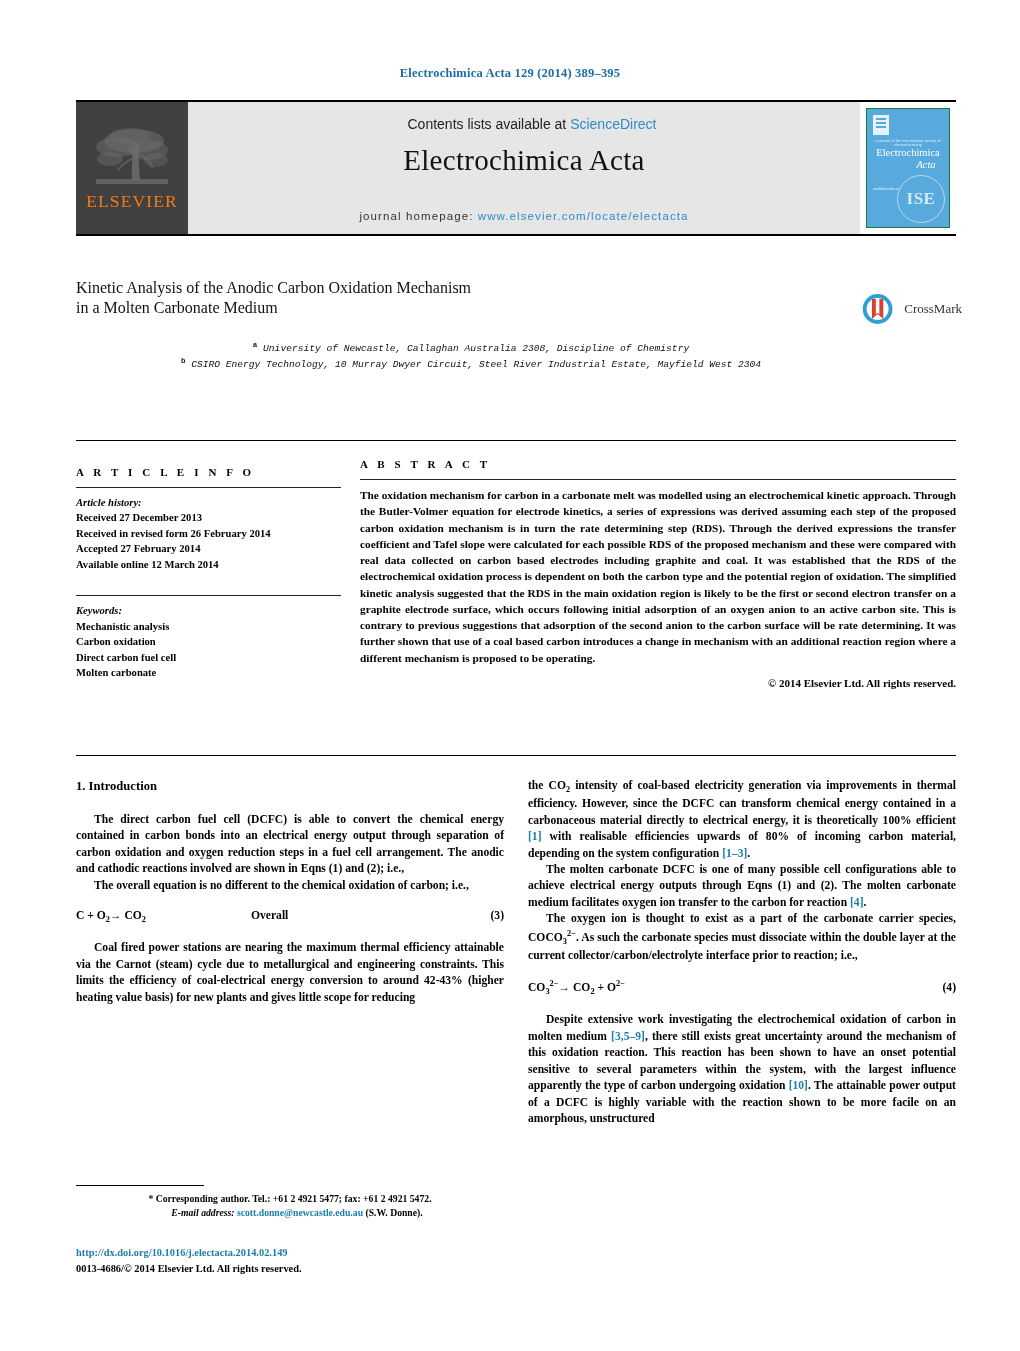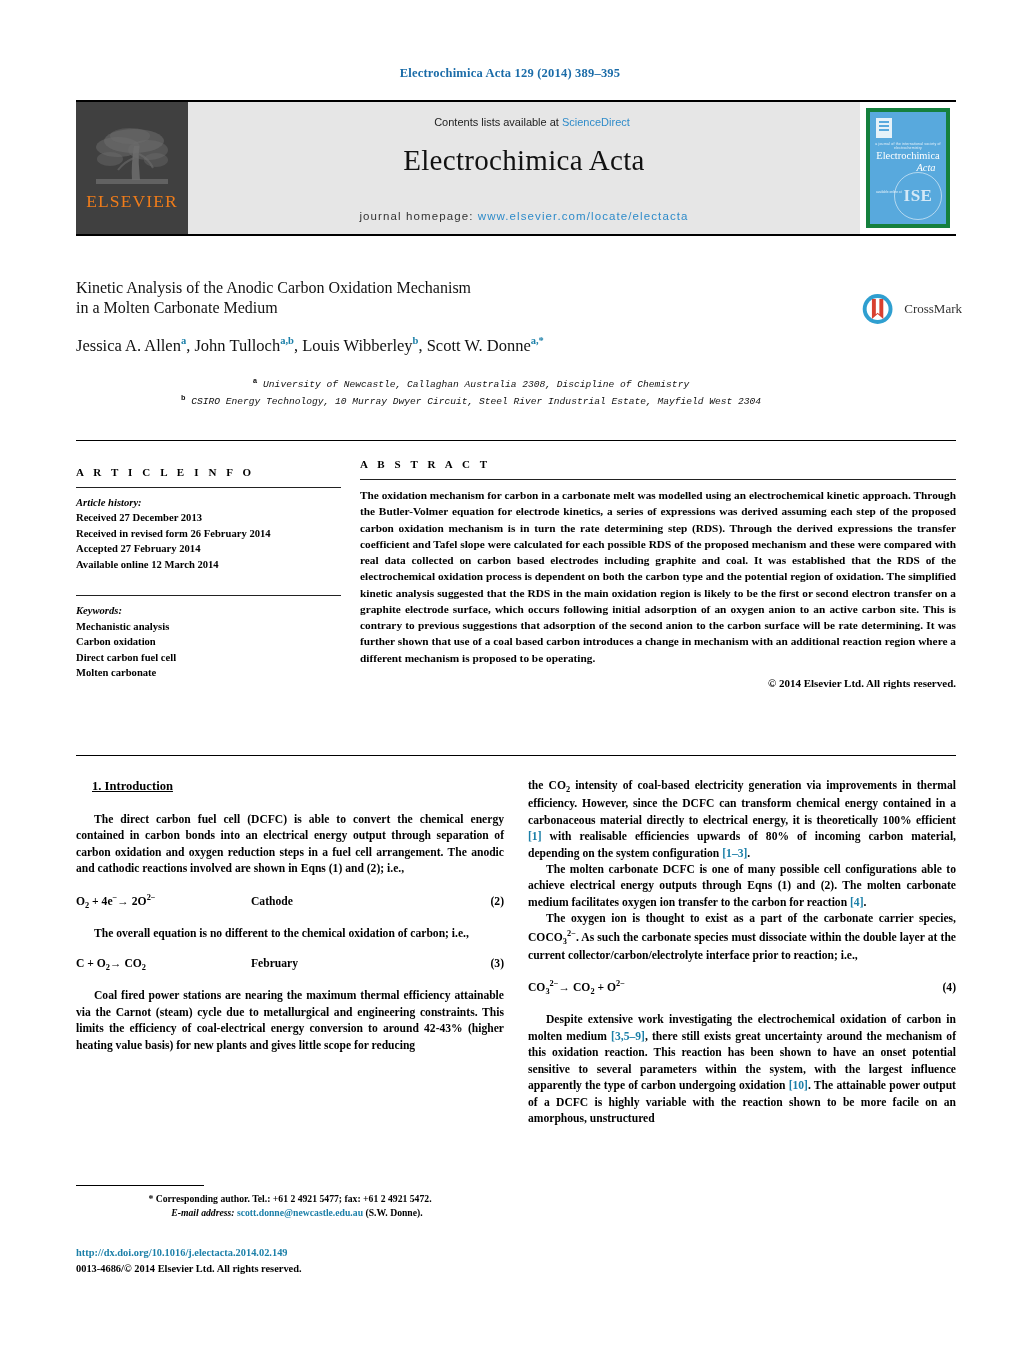--- a/index.html
+++ b/index.html
@@ -71,21 +71,21 @@
   .journal-band {
     flex: 1 1 auto;
     background: #e6e6e6;
     position: relative;
   }
   .contents-line {
     position: absolute;
     top: 14px; left: 16px; right: 0;
     text-align: center;
     font-family: "Liberation Sans", sans-serif;
-    font-size: 11px;
+    font-size: 14px;
     color: #222;
   }
   .contents-line .sd { color: #2e8bc9; }
   .journal-name {
     position: absolute;
     top: 42px; left: 0; right: 0;
     text-align: center;
     font-family: "Liberation Serif", serif;
     font-size: 29px;
     color: #111;
@@ -108,21 +108,21 @@
     background: #fff;
     display: flex;
     align-items: center;
     justify-content: center;
   }
   .cover-img {
     width: 84px; height: 120px;
     background: #58a9dd;
     position: relative;
     overflow: hidden;
-    border: 4px solid #15803d;
+    border: 1px solid #15803d;
     box-sizing: border-box;
   }
   .cover-top-strip {
     position:absolute; top:6px; left:6px;
     width: 16px; height: 20px; background:#ffffff;
     opacity:.85;
   }
   .cover-top-strip:after{
     content:""; position:absolute; left:3px; top:3px;
     width:10px; height:14px;
@@ -247,22 +247,21 @@
     text-align: justify;
     font-weight: bold;
   }
   .col-left { left:76px; }
   .col-right { left:528px; }
   .col p { margin:0; }
   .col p.indent { text-indent: 1.55em; }
   .h2 {
     font-family:"Liberation Serif", serif;
     font-weight:bold; font-size:12.6px;
-    margin:0 0 16px 16px;
-    text-decoration:underline;
+    margin:0 0 16px 0;
   }
   .eq {
     display:flex; align-items:baseline;
     margin:14px 0 14px 0;
     font-size:11.6px; font-weight:bold;
   }
   .eq .lhs { width: 175px; white-space:nowrap; }
   .eq .tag { flex:1 1 auto; }
   .eq .num { text-align:right; width:40px; }
   .ref { color:#1b7fa8; }
@@ -340,21 +339,20 @@
       </div>
 
     </div>
   </div>
 
   <div class="title-area">
     <h1 class="art-title">
       <span>Kinetic Analysis of the Anodic Carbon Oxidation Mechanism</span>
       <span class="l2">in a Molten Carbonate Medium</span>
     </h1>
-    <div class="authors">Jessica A. Allen<sup>a</sup>, John Tulloch<sup>a,b</sup>, Louis Wibberley<sup>b</sup>, Scott W. Donne<sup>a,*</sup></div>
     <div class="affils">
       <div><sup>a</sup> <span>University of Newcastle, Callaghan Australia 2308, Discipline of Chemistry</span></div>
       <div><sup>b</sup> <span>CSIRO Energy Technology, 10 Murray Dwyer Circuit, Steel River Industrial Estate, Mayfield West 2304</span></div>
     </div>
   </div>
 
   <div class="crossmark">
     <svg width="44" height="44" viewBox="0 0 44 44">
       <circle cx="22" cy="22" r="21" fill="#2f9fd0"></circle>
       <circle cx="22" cy="22" r="15.5" fill="#ffffff"></circle>
@@ -395,31 +393,26 @@
     <div class="abs-copy">© 2014 Elsevier Ltd. All rights reserved.</div>
   </div>
 
   <div class="rule-bot"></div>
 
   <div class="col col-left">
     <div class="h2">1.  Introduction</div>
     <p class="indent">The direct carbon fuel cell (DCFC) is able to convert the chemical energy contained in carbon bonds into an electrical energy output through separation of carbon oxidation and oxygen reduction steps in a fuel cell arrangement. The anodic and cathodic reactions involved are shown in Eqns (1) and (2); i.e.,</p>
 
 
-    <div class="eq">
-      <span class="lhs">O<sub>2</sub> + 4e<sup>−</sup>→ 2O<sup>2−</sup></span>
-      <span class="tag">Cathode</span>
-      <span class="num">(2)</span>
-    </div>
 
     <p class="indent">The overall equation is no different to the chemical oxidation of carbon; i.e.,</p>
 
     <div class="eq">
       <span class="lhs">C + O<sub>2</sub>→ CO<sub>2</sub></span>
-      <span class="tag">February</span>
+      <span class="tag">Overall</span>
       <span class="num">(3)</span>
     </div>
 
     <p class="indent">Coal fired power stations are nearing the maximum thermal efficiency attainable via the Carnot (steam) cycle due to metallurgical and engineering constraints. This limits the efficiency of coal-electrical energy conversion to around 42-43% (higher heating value basis) for new plants and gives little scope for reducing</p>
   </div>
 
   <div class="col col-right">
     <p><span>the CO</span><sub>2</sub><span> intensity of coal-based electricity generation via improvements in thermal efficiency. However, since the DCFC can transform chemical energy contained in a carbonaceous material directly to electrical energy, it is theoretically 100% efficient </span><span class="ref">[1]</span><span> with realisable efficiencies upwards of 80% of incoming carbon material, depending on the system configuration </span><span class="ref">[1–3]</span><span>.</span></p>
 
     <p class="indent"><span>The molten carbonate DCFC is one of many possible cell configurations able to achieve electrical energy outputs through Eqns (1) and (2). The molten carbonate medium facilitates oxygen ion transfer to the carbon for reaction </span><span class="ref">[4]</span><span>.</span></p>

